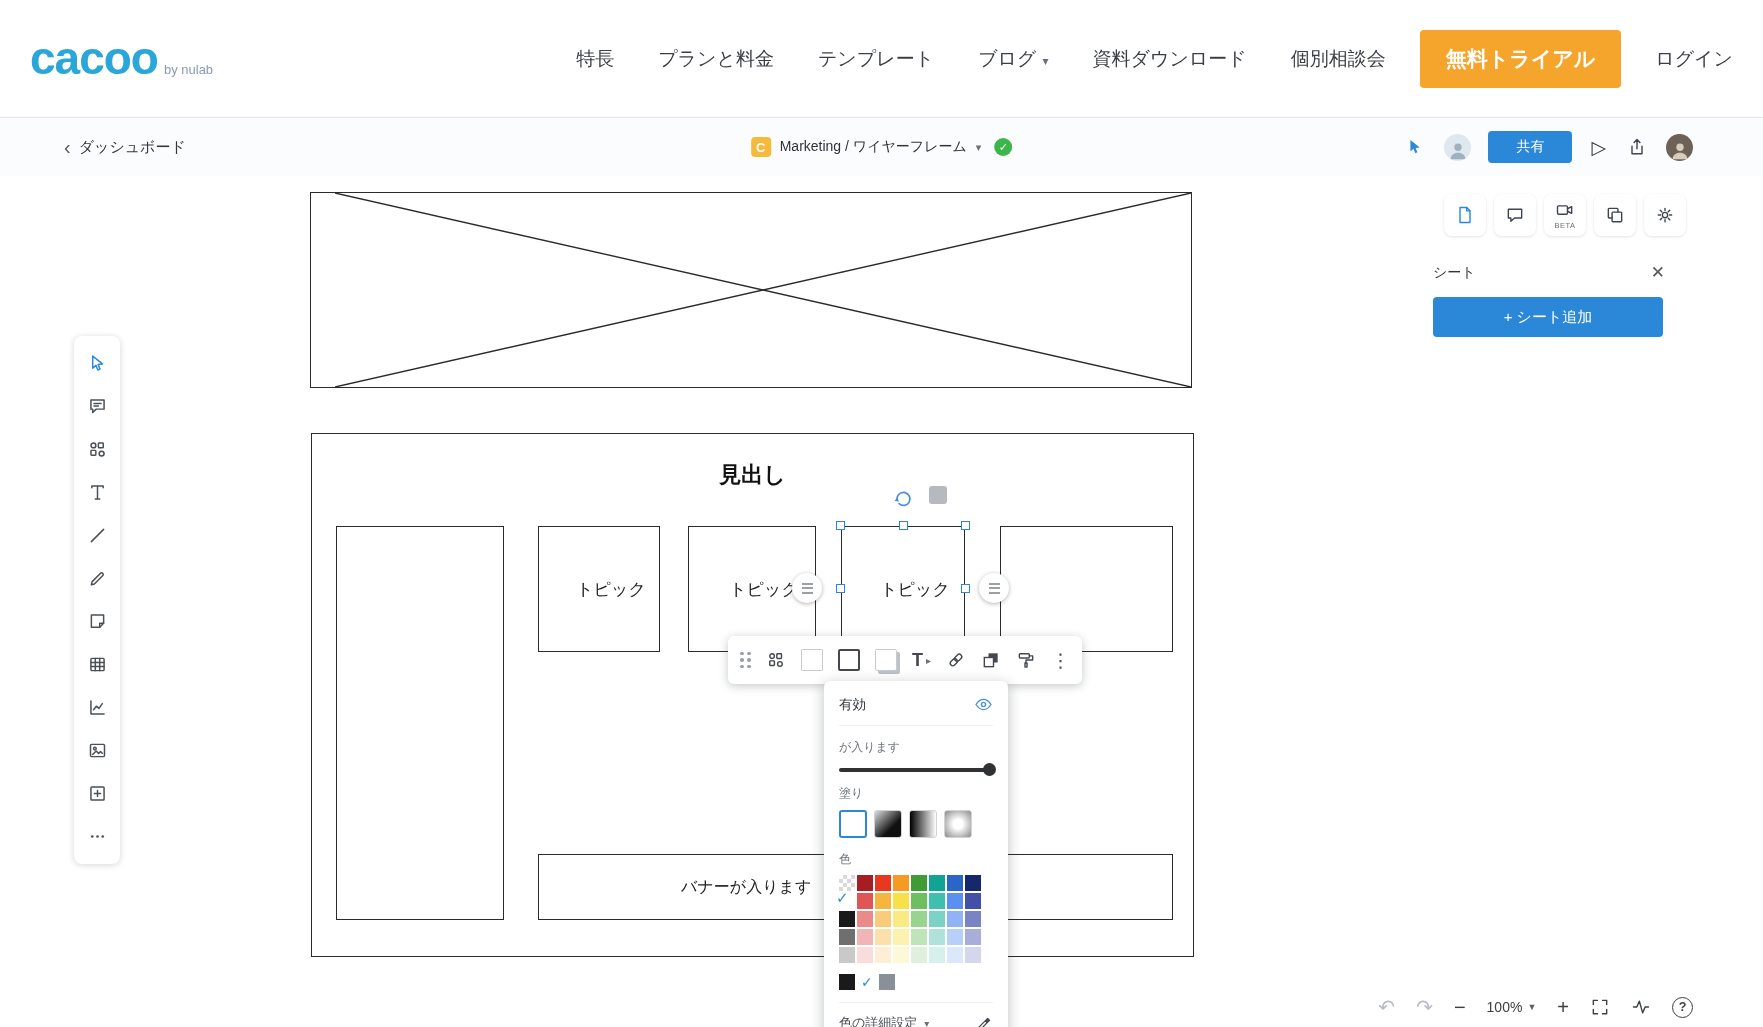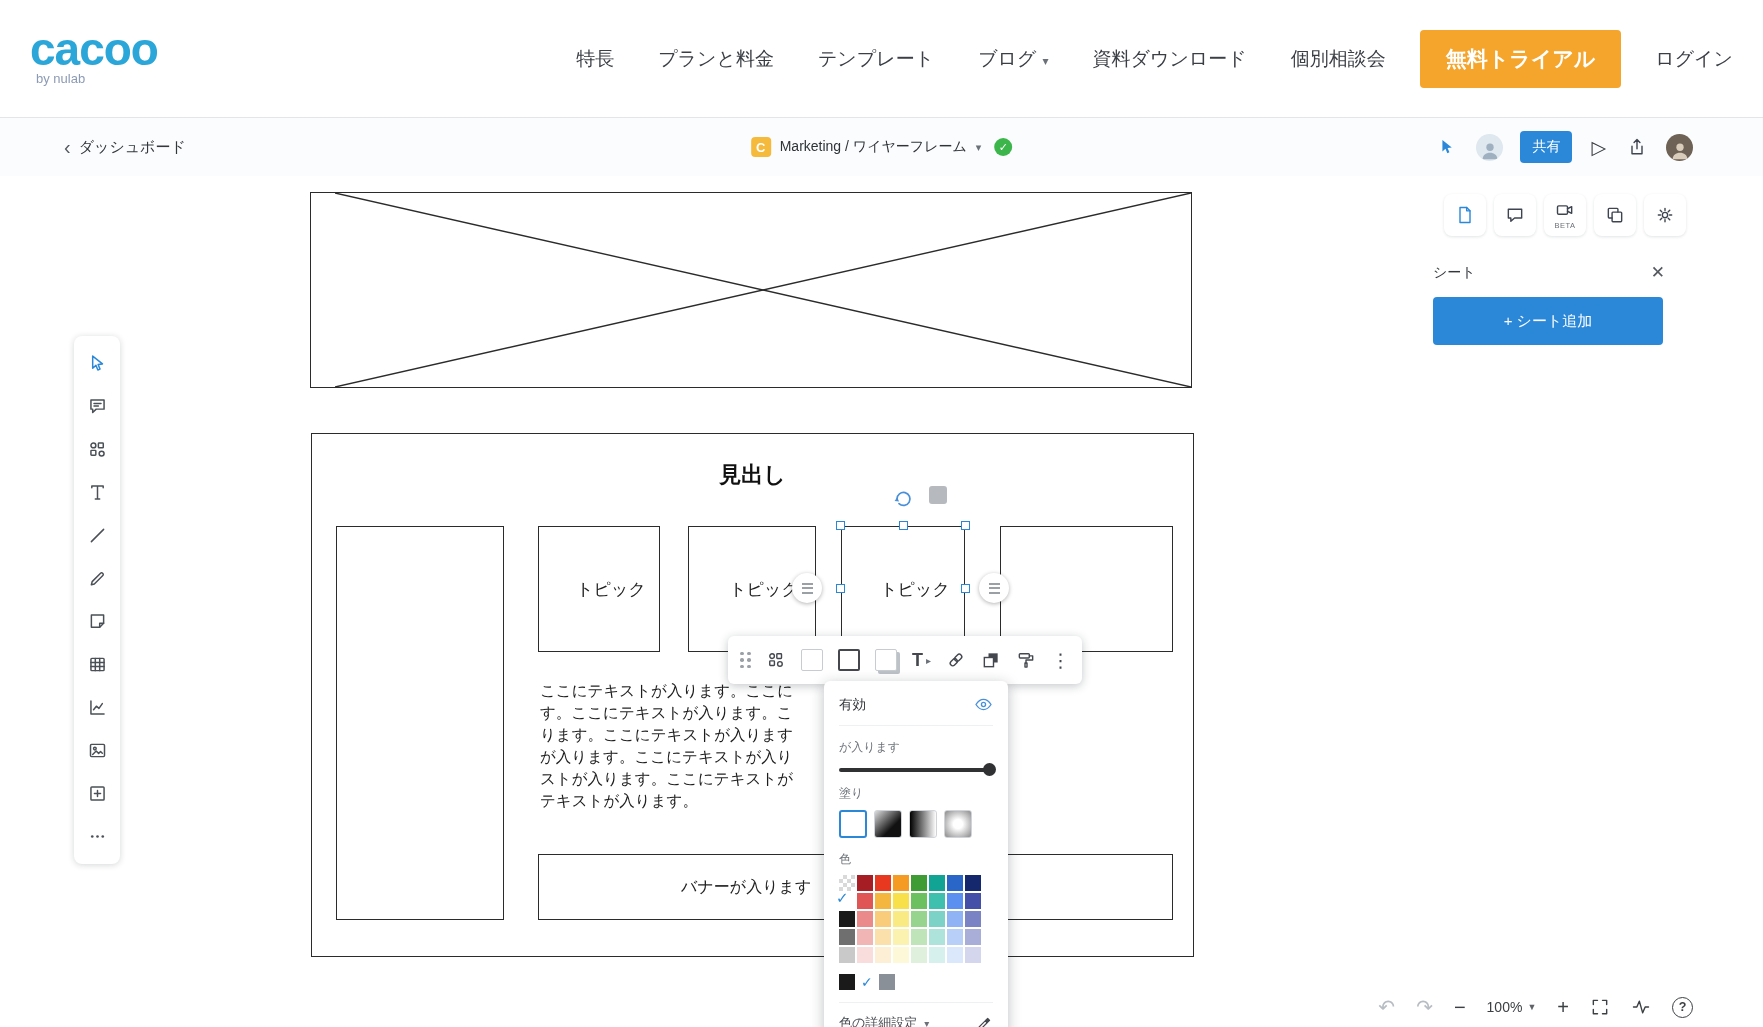--- a/index.html
+++ b/index.html
@@ -3,21 +3,21 @@
 <meta charset="utf-8">
 <style>
   * { margin:0; padding:0; box-sizing:border-box; }
   html,body { background:#fff; }
   body { font-family:"Liberation Sans","DejaVu Sans",sans-serif; color:#333; }
   #screen { position:relative; width:1763px; height:1027px; overflow:hidden; background:#fff; }
 
   
   .top-nav { position:absolute; top:0; left:0; right:0; height:118px; background:#fff;
              border-bottom:1px solid #e3e5e8; display:flex; align-items:center; padding:0 30px; z-index:40; }
-  .logo { position:relative; display:flex; cursor:pointer;flex-direction:column; }
+  .logo { position:relative; display:flex; align-items:flex-end; cursor:pointer; }
   .logo-main { font-size:46px; font-weight:bold; color:#2aa6d9; letter-spacing:-1px; line-height:0.9; }
   .logo-sub { font-size:13px; color:#8c9bb5; margin-left:6px; margin-bottom:2px; }
   .nav-links { margin-left:auto; display:flex; align-items:center; gap:44px; }
   .nav-link { font-size:19px; color:#3b3f45; text-decoration:none; cursor:pointer; white-space:nowrap; }
   .nav-link .caret { font-size:12px; color:#6b7178; margin-left:6px; }
   .trial-btn { margin-left:34px; background:#f5a42c; color:#fff; border:none; border-radius:4px;
                font-size:21px; font-weight:bold; padding:15px 26px; cursor:pointer;
                font-family:inherit; white-space:nowrap; }
   .login-link { margin-left:34px; font-size:19px; color:#3b3f45; text-decoration:none; cursor:pointer; white-space:nowrap; }
 
@@ -37,21 +37,21 @@
                  font-size:11px; display:flex; align-items:center; justify-content:center; margin-left:4px; }
   .bar-right { position:absolute; right:70px; display:flex; align-items:center; gap:17px; }
   .icon-btn { background:none; border:none; cursor:pointer; display:flex; align-items:center;
               justify-content:center; color:#3f4550; padding:2px; }
   .avatar { width:27px; height:27px; border-radius:50%; background:#dfe7ef; display:flex;
             align-items:flex-end; justify-content:center; overflow:hidden; cursor:pointer; }
   .avatar svg { width:22px; height:22px; fill:#9fb0c0; }
   .avatar.dark { background:#6e6155; }
   .avatar.dark svg { fill:#d9ccba; }
   .share-btn { background:#2b88d9; color:#fff; border:none; border-radius:4px; font-size:14px;
-               padding:7px 12px; cursor:pointer; font-family:inherit; }
+               padding:7px 28px; cursor:pointer; font-family:inherit; }
   .play-glyph { font-size:19px; color:#33373c; }
 
   
   .tool-palette { position:absolute; left:74px; top:336px; width:46px; background:#fff; border-radius:8px;
                   box-shadow:0 1px 6px rgba(20,30,40,.18); padding:6px 0; z-index:20;
                   display:flex; flex-direction:column; align-items:center; }
   .tool-btn { width:40px; height:43px; background:none; border:none; display:flex; align-items:center;
               justify-content:center; color:#4a5056; cursor:pointer; }
   .tool-btn.active { color:#2b88d9; }
   .tool-btn svg { width:21px; height:21px; }
@@ -134,21 +134,21 @@
   .panel-icon-btn { width:42px; height:42px; border:none; background:#fff; border-radius:8px;
                     box-shadow:0 1px 3px rgba(20,30,40,.12); display:flex; flex-direction:column;
                     align-items:center; justify-content:center; color:#3f4550; cursor:pointer; position:relative; }
   .panel-icon-btn.active { color:#2b88d9; }
   .panel-icon-btn svg { width:20px; height:20px; }
   .beta-tag { font-size:7.5px; color:#6b7178; letter-spacing:.5px; margin-top:1px; }
   .sheets-header { position:absolute; left:1433px; top:262px; width:232px; display:flex;
                    align-items:center; justify-content:space-between; }
   .sheets-title { font-size:14px; color:#33373c; }
   .sheets-close { background:none; border:none; font-size:17px; color:#55595f; cursor:pointer; }
-  .add-sheet-btn { position:absolute; left:1433px; top:297px; width:230px; height:48px; background:#2b88d9;
+  .add-sheet-btn { position:absolute; left:1433px; top:297px; width:230px; height:40px; background:#2b88d9;
                    color:#fff; border:none; border-radius:4px; font-size:15px; cursor:pointer; font-family:inherit; }
   .sheet-card { position:absolute; left:1430px; top:364px; width:238px; height:178px; background:#fff;
                 border:2px solid #5b9bd9; border-radius:6px; cursor:pointer; }
   .sheet-thumb { position:absolute; left:8px; right:8px; top:8px; height:122px; background:#fbeaea; }
   .mini { position:absolute; border:1px solid #c59a9a; background:transparent; }
   .mini-x { background-image:
       linear-gradient(to top right, transparent calc(50% - .5px), #c59a9a calc(50% - .5px), #c59a9a calc(50% + .5px), transparent calc(50% + .5px)),
       linear-gradient(to bottom right, transparent calc(50% - .5px), #c59a9a calc(50% - .5px), #c59a9a calc(50% + .5px), transparent calc(50% + .5px)); }
   .mini-bar { position:absolute; background:#8a8f94; }
   .sheet-label { position:absolute; left:0; right:0; bottom:0; height:40px; display:flex; align-items:center;
@@ -323,26 +323,20 @@
       <span>トピック</span>
     </div>
   <div class="shape topic" style="left:688px; top:526px; width:128px; height:126px;">
       <span>トピック</span>
     </div>
   <div class="shape topic" style="left:841px; top:526px; width:124px; height:126px;">
       <span>トピック</span>
     </div>
   <div class="shape" style="left:1000px; top:526px; width:173px; height:126px;"></div>
 
-  <div class="canvas-body-text">ここにテキストが入ります。ここに
-す。ここにテキストが入ります。こ
-ります。ここにテキストが入ります
-が入ります。ここにテキストが入り
-ストが入ります。ここにテキストが
-テキストが入ります。</div>
 
   <div class="shape banner" style="left:538px; top:854px; width:635px; height:66px;">
       <span>バナーが入ります</span>
     </div>
 
   <div class="selection">
     <span class="handle" style="left:-5px; top:-5px;"></span>
     <span class="handle" style="left:58px; top:-5px;"></span>
     <span class="handle" style="left:120px; top:-5px;"></span>
     <span class="handle" style="left:-5px; top:58px;"></span>

